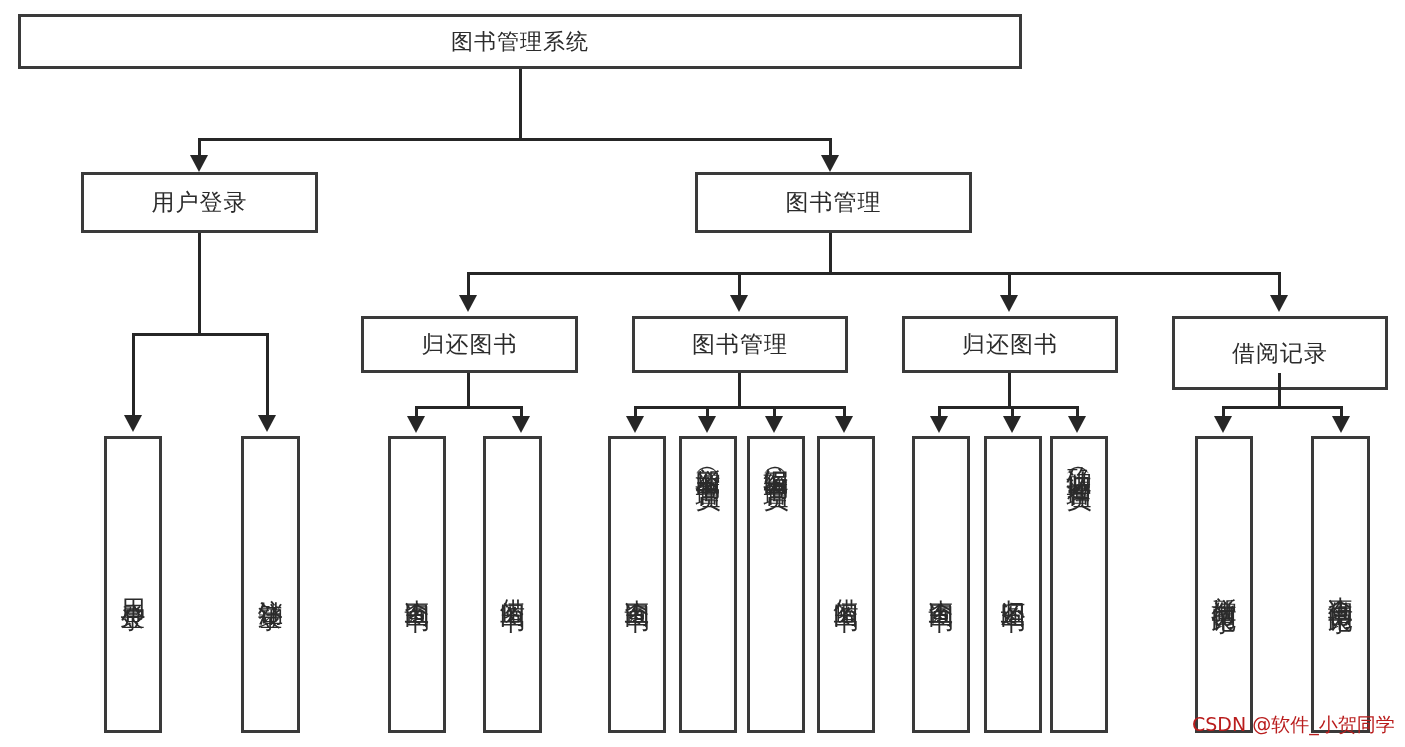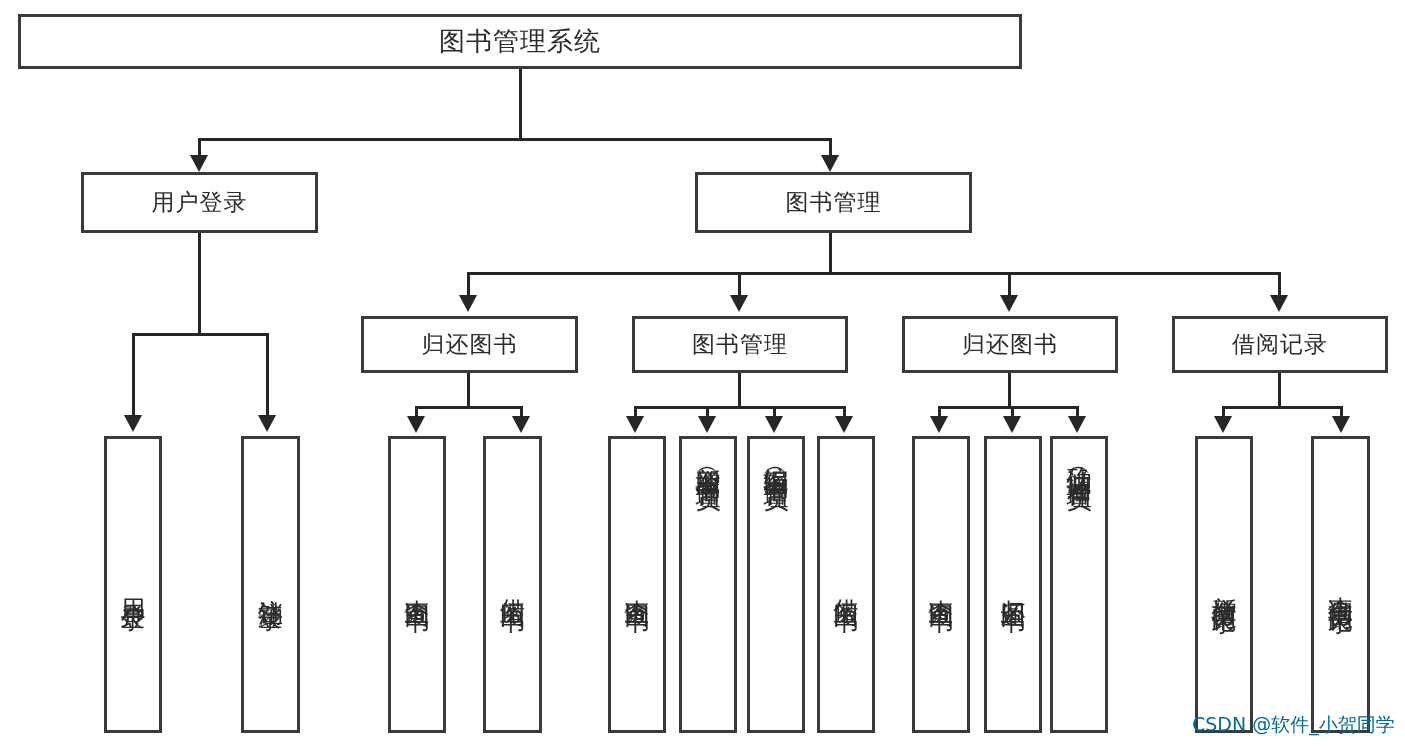--- a/index.html
+++ b/index.html
@@ -27,21 +27,21 @@
     align-items: center;
     justify-content: center;
     color: #2b2b2b;
   }
   .node .label {
     font-size: 23px;
     line-height: 1.15;
     letter-spacing: 1px;
     white-space: nowrap;
   }
-  .node.root .label { font-size: 26px; }
+  .node.root .label { font-size: 22px; }
   
   .node.vert {
     align-items: flex-start;
     justify-content: center;
     padding-top: 8px;
   }
   .node.vert .label {
     writing-mode: vertical-rl;
     text-orientation: upright;
     font-size: 25px;
@@ -63,21 +63,21 @@
     position: absolute;
     width: 0;
     height: 0;
     border-left: 9px solid transparent;
     border-right: 9px solid transparent;
     border-top: 17px solid #262626;
   }
   
   #watermark {
     position: absolute;
-    color: #0369a1;
+    color: #b91c1c;
     font-size: 19px;
     white-space: nowrap;
     user-select: none;
   }
 </style>
 </head>
 <body>
 
 <div id="canvas">
 
@@ -120,21 +120,21 @@
 
   <div class="node" style="left:361px; top:316px; width:217px; height:57px;">
     <span class="label">归还图书</span>
   </div>
   <div class="node" style="left:632px; top:316px; width:216px; height:57px;">
     <span class="label">图书管理</span>
   </div>
   <div class="node" style="left:902px; top:316px; width:216px; height:57px;">
     <span class="label">归还图书</span>
   </div>
-  <div class="node" style="left:1172px; top:316px; width:216px; height:57px;">
+  <div class="node" style="left:1172px; top:316px; width:216px; height:74px;">
     <span class="label">借阅记录</span>
   </div>
 
   <div class="vline" style="left:467px; top:373px; height:35px;"></div>
   <div class="hline" style="left:415px; top:406px; width:105px;"></div>
   <div class="vline" style="left:415px; top:406px; height:12px;"></div>
   <div class="arrow" style="left:407px; top:416px;"></div>
   <div class="vline" style="left:520px; top:406px; height:12px;"></div>
   <div class="arrow" style="left:512px; top:416px;"></div>
 

